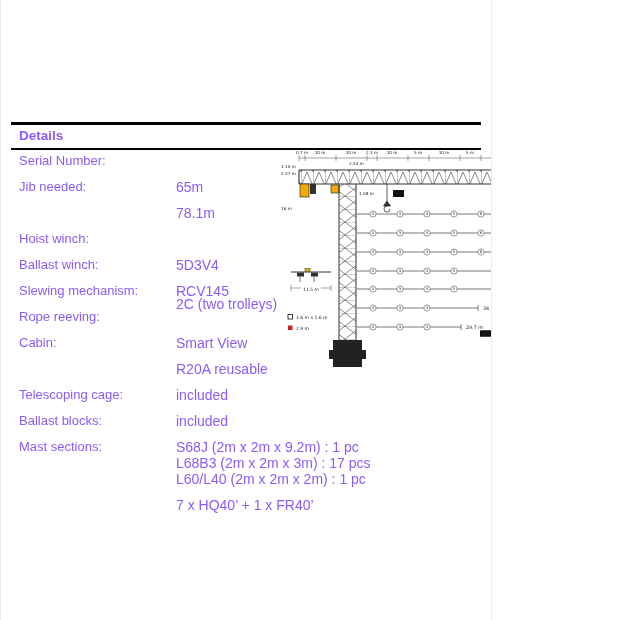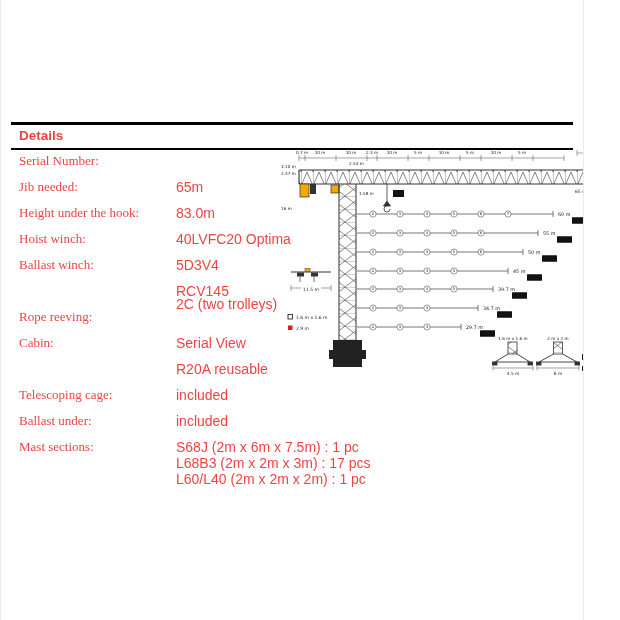--- a/index.html
+++ b/index.html
@@ -1,72 +1,72 @@
 <!DOCTYPE html>
 <html><head>
 <meta charset="utf-8">
 <style>
   html,body{margin:0;padding:0;background:#ffffff;}
-  .page{position:relative;width:584px;height:620px;background:#fff;overflow:hidden;
-        font-family:"Liberation Sans",sans-serif;color:#ef4444;
+  .page{position:relative;width:492px;height:620px;background:#fff;overflow:hidden;
+        font-family:"Liberation Sans",sans-serif;color:#8b5cf6;
         border-left:1px solid #ececec;border-right:1px solid #ececec;box-sizing:border-box;}
   .rule{position:absolute;left:10px;right:10px;background:#000;}
   .rule.thick{top:122px;height:2.5px;}
   .rule.thin{top:148px;height:1.5px;}
   .section-title{position:absolute;left:18px;top:128px;font-size:13.5px;font-weight:bold;}
-  .lbl{position:absolute;left:18px;font-size:13px;white-space:nowrap;font-family:Liberation Serif, serif;}
+  .lbl{position:absolute;left:18px;font-size:13px;white-space:nowrap;}
   .val{position:absolute;left:175px;font-size:14px;white-space:nowrap;}
   svg{font-family:"DejaVu Sans",sans-serif;}
   svg text{fill:#222;}
 </style>
 </head>
 <body>
 
 <div class="page">
 
   <div class="rule thick"></div>
   <div class="section-title">Details</div>
   <div class="rule thin"></div>
 
   <span class="lbl" style="top:153px">Serial Number:</span>
   <span class="val" style="top:153px"></span>
 
   <span class="lbl" style="top:179px">Jib needed:</span>
   <span class="val" style="top:179px">65m</span>
 
-  <span class="lbl" style="top:205px">Height under the hook:</span>
-  <span class="val" style="top:205px">83.0m</span>
+  <span class="val" style="top:205px">78.1m</span>
 
   <span class="lbl" style="top:231px">Hoist winch:</span>
-  <span class="val" style="top:231px">40LVFC20 Optima</span>
 
   <span class="lbl" style="top:257px">Ballast winch:</span>
   <span class="val" style="top:257px">5D3V4</span>
 
+  <span class="lbl" style="top:283px">Slewing mechanism:</span>
   <span class="val" style="top:283px">RCV145</span>
 
   <span class="lbl" style="top:309px">Rope reeving:</span>
   <span class="val" style="top:296px">2C (two trolleys)</span>
 
   <span class="lbl" style="top:335px">Cabin:</span>
-  <span class="val" style="top:335px">Serial View</span>
+  <span class="val" style="top:335px">Smart View</span>
 
   <span class="val" style="top:361px">R20A reusable</span>
 
   <span class="lbl" style="top:387px">Telescoping cage:</span>
   <span class="val" style="top:387px">included</span>
 
-  <span class="lbl" style="top:413px">Ballast under:</span>
+  <span class="lbl" style="top:413px">Ballast blocks:</span>
   <span class="val" style="top:413px">included</span>
 
   <span class="lbl" style="top:439px">Mast sections:</span>
-  <span class="val" style="top:439px">S68J (2m x 6m x 7.5m) : 1 pc</span>
+  <span class="val" style="top:439px">S68J (2m x 2m x 9.2m) : 1 pc</span>
   <span class="val" style="top:455px">L68B3 (2m x 2m x 3m) : 17 pcs</span>
   <span class="val" style="top:471px">L60/L40 (2m x 2m x 2m) : 1 pc</span>
 
+  <span class="val" style="top:497px">7 x HQ40’ + 1 x FR40’</span>
 
   <svg viewBox="0 0 340 248" style="position:absolute;left:276px;top:144px;width:340px;height:248px" xmlns="http://www.w3.org/2000/svg">
     <defs>
       <pattern id="zz" width="12" height="14" patternUnits="userSpaceOnUse">
         <path d="M0,14 L6,0 L12,14" fill="none" stroke="#555" stroke-width="0.7"></path>
         <line x1="0" y1="0" x2="0" y2="14" stroke="#555" stroke-width="0.7"></line>
       </pattern>
       <pattern id="mastx" width="17" height="13" patternUnits="userSpaceOnUse">
         <path d="M0,0 L17,13 M17,0 L0,13" stroke="#555" stroke-width="0.7" fill="none"></path>
         <line x1="0" y1="0" x2="17" y2="0" stroke="#555" stroke-width="0.5"></line>

